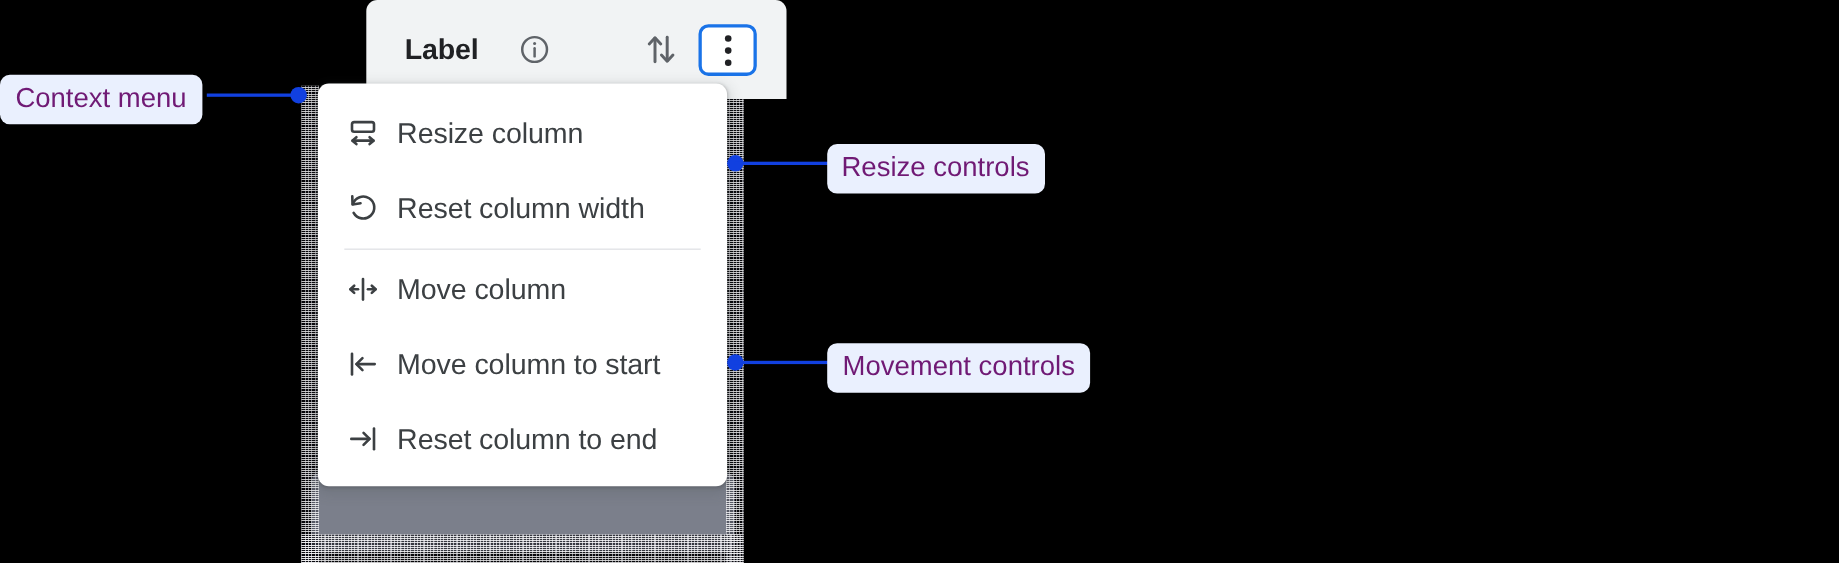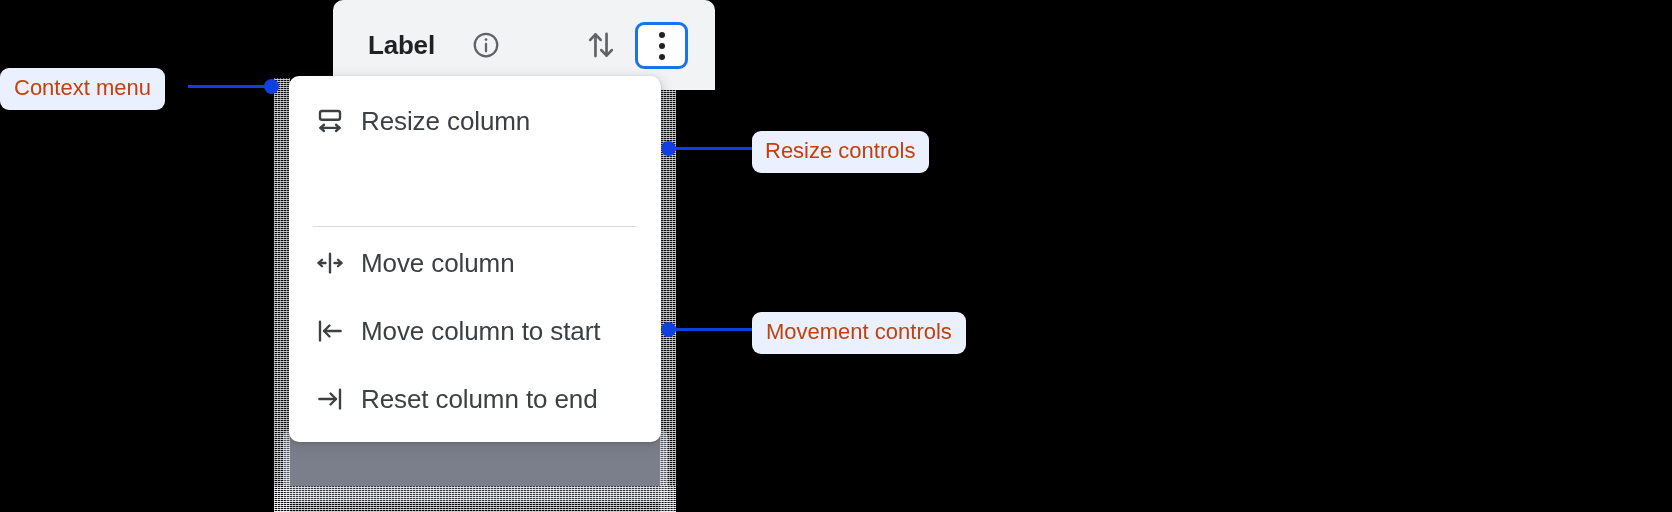--- a/index.html
+++ b/index.html
@@ -82,22 +82,22 @@
   }
   .menu-sep{
     position:absolute;left:24px;width:324px;height:1px;background:#dadce0;top:150px;
   }
 
   
   .callout{
     position:absolute;
     background:#eaf0fe;
     border-radius:9px;
-    color:#c2410c;
-    font-size:22px;
+    color:#701a75;
+    font-size:25px;
     line-height:1;
     padding:9px 14px 11px 14px;
     white-space:nowrap;
     box-sizing:border-box;
   }
   .leader{
     position:absolute;height:3px;background:#1140e0;
   }
   .leader-dot{
     position:absolute;width:15px;height:15px;border-radius:50%;background:#1140e0;
@@ -149,20 +149,29 @@
         <svg width="30" height="30" viewBox="0 0 24 24" fill="none" stroke="#3c4043" stroke-width="1.9" stroke-linecap="round" stroke-linejoin="round">
           <rect x="4" y="4" width="16" height="7" rx="1.6"></rect>
           <line x1="4.5" y1="17.5" x2="19.5" y2="17.5"></line>
           <polyline points="7.2,15 4.3,17.5 7.2,20"></polyline>
           <polyline points="16.8,15 19.7,17.5 16.8,20"></polyline>
         </svg>
       </span>
       <span class="mi-label">Resize column</span>
     </div>
 
+    <div class="menu-item" style="top:86px">
+      <span class="mi-icon">
+        <svg width="30" height="30" viewBox="0 0 24 24" fill="none" stroke="#3c4043" stroke-width="1.9" stroke-linecap="round" stroke-linejoin="round">
+          <path d="M4.6 9.2 A8 8 0 1 1 5.2 15.6"></path>
+          <polyline points="4.2,3.6 4.4,9.5 10.2,8.6"></polyline>
+        </svg>
+      </span>
+      <span class="mi-label">Reset column width</span>
+    </div>
 
     <div class="menu-sep"></div>
 
     <div class="menu-item" style="top:160px">
       <span class="mi-icon">
         <svg width="30" height="30" viewBox="0 0 24 24" fill="none" stroke="#3c4043" stroke-width="1.9" stroke-linecap="round" stroke-linejoin="round">
           <line x1="12" y1="4.5" x2="12" y2="19.5"></line>
           <line x1="3" y1="12" x2="8.4" y2="12"></line>
           <polyline points="5.6,9.4 2.8,12 5.6,14.6"></polyline>
           <line x1="15.6" y1="12" x2="21" y2="12"></line>

